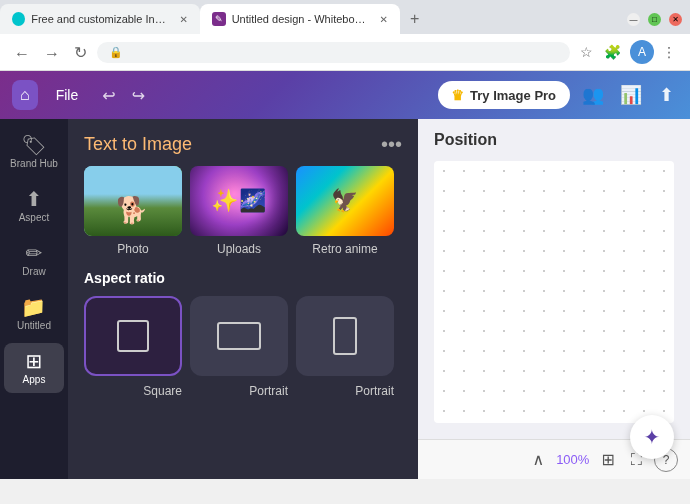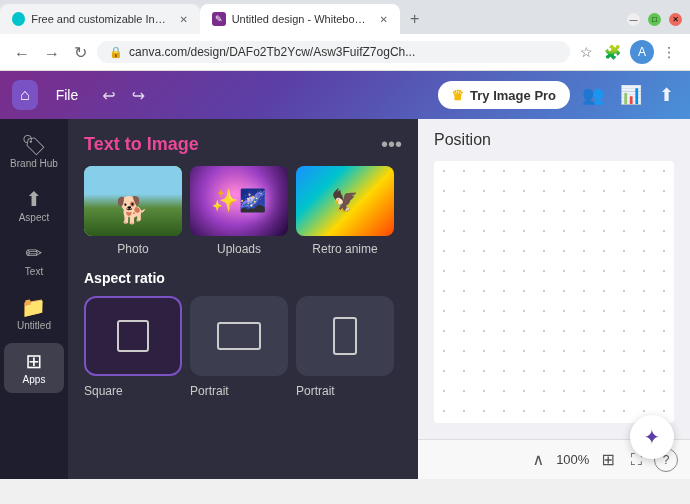--- a/index.html
+++ b/index.html
@@ -42,59 +42,59 @@
     
     .left-sidebar { width: 68px; background: #1e1e2e; display: flex; flex-direction: column; align-items: center; padding: 8px 0; gap: 4px; }
     .sidebar-item { display: flex; flex-direction: column; align-items: center; gap: 3px; padding: 8px 4px; border-radius: 8px; cursor: pointer; width: 60px; color: #aaa; }
     .sidebar-item.active { background: rgba(255,255,255,0.15); color: white; }
     .sidebar-icon { font-size: 20px; line-height: 1; }
     .sidebar-label { font-size: 10px; text-align: center; }
 
     
     .panel { width: 350px; background: #2d2d3d; color: white; display: flex; flex-direction: column; overflow: hidden; }
     .panel-header { display: flex; align-items: center; justify-content: space-between; padding: 14px 16px 10px; }
-    .panel-title { font-size: 18px; font-weight: 700; color: #ec4899; }
+    .panel-title { font-size: 18px; font-weight: 400; color: #fdba74; }
     .panel-more { background: none; border: none; color: #aaa; font-size: 20px; cursor: pointer; }
 
     .style-grid { display: flex; gap: 8px; padding: 0 16px 14px; }
     .style-item { display: flex; flex-direction: column; align-items: center; gap: 6px; cursor: pointer; }
     .style-thumb { width: 98px; height: 70px; border-radius: 8px; overflow: hidden; position: relative; }
     .style-label { font-size: 12px; color: #ccc; }
 
     
     .thumb-photo { background: linear-gradient(135deg, #87CEEB 0%, #90EE90 50%, #228B22 100%); display: flex; align-items: flex-end; justify-content: center; }
     .thumb-dreamy { background: radial-gradient(circle at 40% 40%, #ff69b4 0%, #9b59b6 40%, #1a0533 100%); }
     .thumb-retro { background: linear-gradient(135deg, #1a90ff 0%, #ffd700 40%, #ff4500 100%); }
 
     .section-title { font-size: 14px; font-weight: 600; color: white; padding: 0 16px 10px; }
 
     .aspect-grid { display: flex; gap: 8px; padding: 0 16px 16px; }
-    .aspect-item { display: flex; flex-direction: column; align-items: flex-start; gap: 8px; cursor: pointer; }
+    .aspect-item { display: flex; flex-direction: column; align-items: flex-end; gap: 8px; cursor: pointer; }
     .aspect-box { width: 98px; height: 80px; border-radius: 12px; background: #3d3d50; border: 2px solid transparent; display: flex; align-items: center; justify-content: center; }
     .aspect-box.selected { border-color: #7b52c4; background: #2d2040; }
     .aspect-icon { border: 2.5px solid #ccc; border-radius: 3px; }
     .aspect-icon.square { width: 32px; height: 32px; }
     .aspect-icon.landscape { width: 44px; height: 28px; }
     .aspect-icon.portrait { width: 24px; height: 38px; }
     .aspect-label { font-size: 12px; color: #ccc; }
 
     .create-btn-wrap { padding: 8px 16px 16px; }
     .create-btn { width: 100%; padding: 14px; background: linear-gradient(to right, #e91e8c, #c2185b); border: 2px solid #e91e8c; border-radius: 30px; color: white; font-size: 16px; font-weight: 600; cursor: pointer; text-align: center; box-shadow: 0 0 12px rgba(233, 30, 140, 0.4); }
 
     
     .main-canvas { flex: 1; background: #f0f0f5; display: flex; flex-direction: column; position: relative; }
-    .canvas-header { padding: 12px 16px; font-size: 16px; font-weight: 400; color: #333; }
+    .canvas-header { padding: 12px 16px; font-size: 16px; font-weight: 700; color: #333; }
     .canvas-area { flex: 1; background: white; margin: 0 16px 16px; border-radius: 4px; position: relative; overflow: hidden; }
     .dot-grid { width: 100%; height: 100%; background-image: radial-gradient(circle, #ccc 1px, transparent 1px); background-size: 20px 20px; }
     .magic-btn { position: absolute; bottom: 20px; right: 16px; width: 44px; height: 44px; border-radius: 50%; background: white; border: none; box-shadow: 0 2px 8px rgba(0,0,0,0.2); display: flex; align-items: center; justify-content: center; cursor: pointer; font-size: 20px; color: #5b3fa6; }
 
     
     .canvas-bottom { display: flex; align-items: center; justify-content: flex-end; gap: 8px; padding: 6px 12px; background: #f8f8f8; border-top: 1px solid #ddd; }
     .zoom-btn { background: none; border: none; font-size: 16px; color: #555; cursor: pointer; padding: 4px; }
-    .zoom-level { font-size: 13px; color: #404040; font-weight: 500; }
+    .zoom-level { font-size: 13px; color: #8b5cf6; font-weight: 500; }
     .view-btn { background: none; border: none; font-size: 16px; color: #555; cursor: pointer; padding: 4px; }
     .help-btn { width: 24px; height: 24px; border-radius: 50%; border: 1.5px solid #888; background: none; color: #555; font-size: 12px; cursor: pointer; display: flex; align-items: center; justify-content: center; }
   </style>
 </head>
 <body>
 
 <div>
   <div class="tabs-bar">
 
     <div class="browser-tab">
@@ -115,21 +115,20 @@
       <button class="browser-control-btn btn-max">□</button>
       <button class="browser-control-btn btn-close">✕</button>
     </div>
   </div>
   <div class="browser-nav">
     <button class="nav-btn">←</button>
     <button class="nav-btn">→</button>
     <button class="nav-btn">↻</button>
     <div class="address-bar">
       <span class="lock-icon">🔒</span>
-      <span>canva.com/design/DAFo2Tb2Ycw/Asw3FuifZ7ogCh...</span>
     </div>
     <div class="nav-actions">
       <button class="nav-action-btn">☆</button>
       <button class="nav-action-btn">🧩</button>
       <button class="nav-action-btn" style="background:#4a90d9;color:white;border-radius:50%;width:24px;height:24px;display:flex;align-items:center;justify-content:center;font-size:12px;">A</button>
       <button class="nav-action-btn">⋮</button>
     </div>
   </div>
 </div>
 
@@ -160,21 +159,21 @@
       <div class="sidebar-item">
         <span class="sidebar-icon">🏷</span>
         <span class="sidebar-label">Brand Hub</span>
       </div>
       <div class="sidebar-item">
         <span class="sidebar-icon">⬆</span>
         <span class="sidebar-label">Aspect</span>
       </div>
       <div class="sidebar-item">
         <span class="sidebar-icon">✏</span>
-        <span class="sidebar-label">Text</span>
+        <span class="sidebar-label">Draw</span>
       </div>
       <div class="sidebar-item">
         <span class="sidebar-icon">📁</span>
         <span class="sidebar-label">Untitled</span>
       </div>
       <div class="sidebar-item active">
         <span class="sidebar-icon">⊞</span>
         <span class="sidebar-label">Apps</span>
       </div>
     </div>

